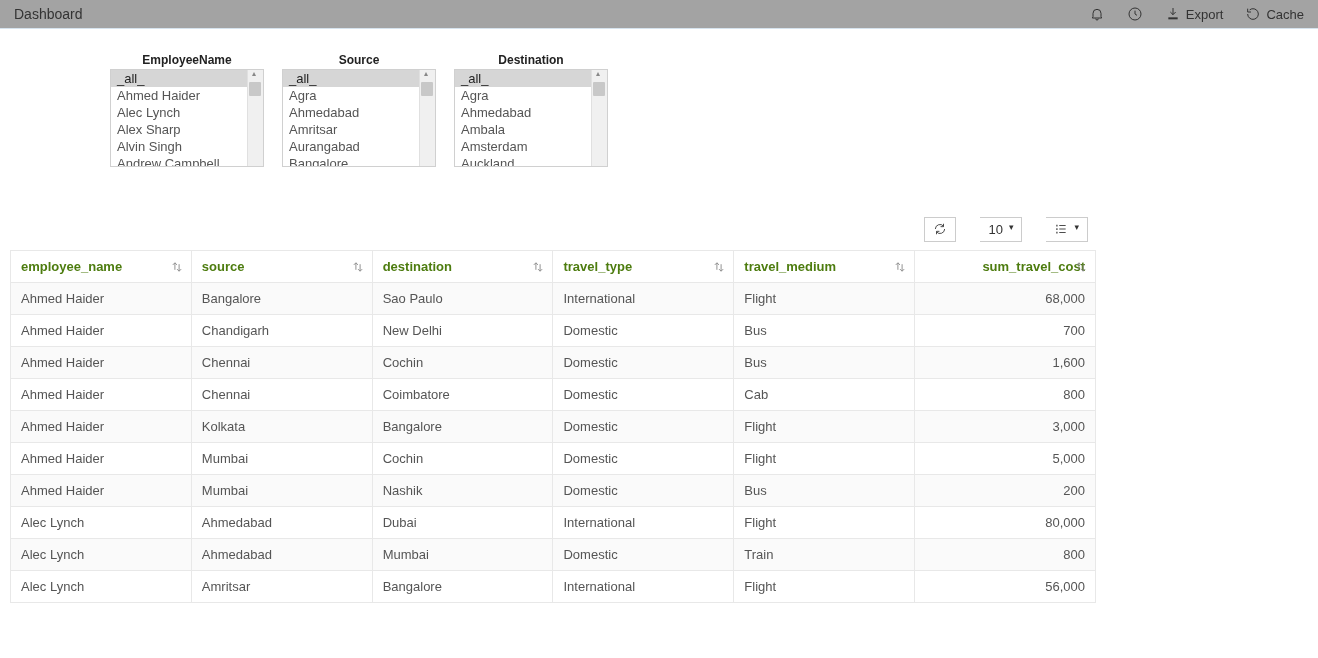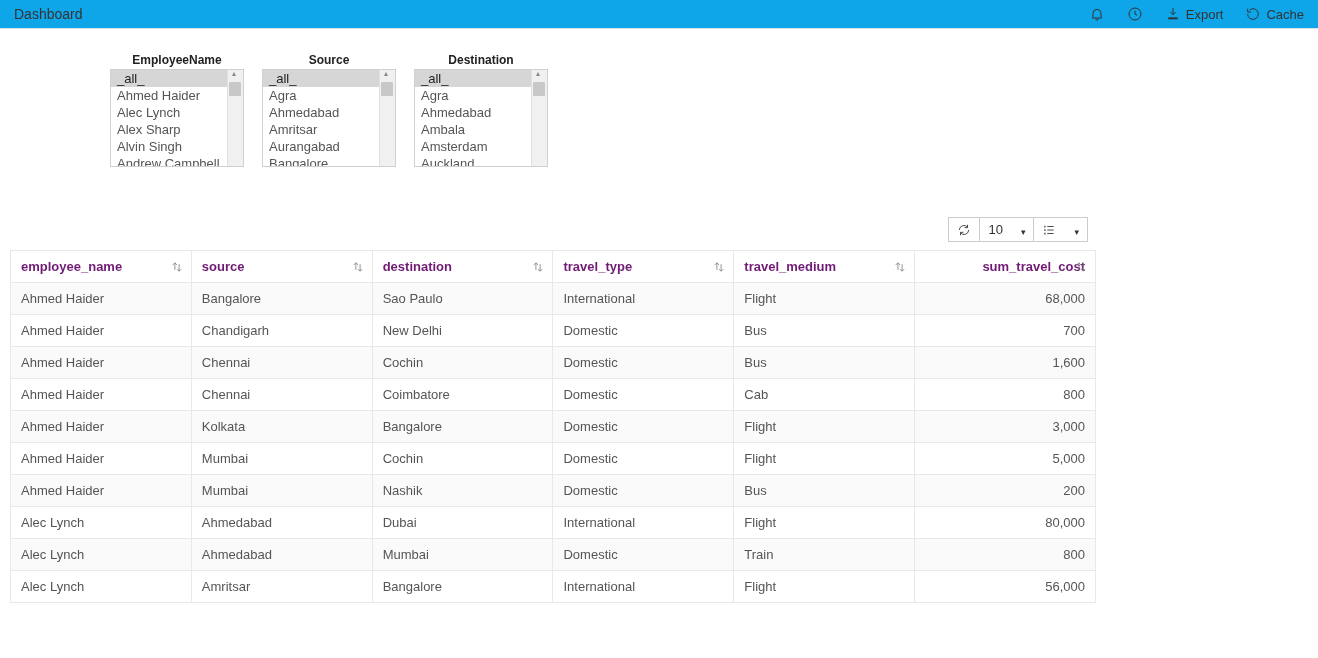--- a/index.html
+++ b/index.html
@@ -2,59 +2,59 @@
 <html><head>
 <meta charset="utf-8">
 <style>
 * { box-sizing: border-box; margin: 0; padding: 0; }
 body { font-family: "Segoe UI", Arial, sans-serif; font-size: 13px; color: #333; background: #fff; }
 
 .topbar {
   display: flex;
   align-items: center;
   justify-content: space-between;
-  background: #0ea5e9;
+  background: #a3a3a3;
   padding: 6px 14px;
   border-bottom: 1px solid #d6e3ee;
 }
 .topbar .title { font-size: 14px; color: #333; }
 .topbar .actions { display: flex; align-items: center; gap: 22px; }
 .action-item { display: inline-flex; align-items: center; gap: 5px; cursor: pointer; color: #333; }
 .icon-svg { width: 16px; height: 16px; stroke: #333; fill: none; stroke-width: 1.5; }
 
 .filters-row { display: flex; gap: 18px; padding: 24px 110px 10px; }
 .filter-block { display: flex; flex-direction: column; align-items: center; }
 .filter-label { font-size: 12px; font-weight: 600; color: #222; margin-bottom: 2px; }
 .listbox {
-  width: 134px; height: 98px; border: 1px solid #d0d0d0;
+  width: 154px; height: 98px; border: 1px solid #d0d0d0;
   background: #fff; overflow: hidden; position: relative;
 }
 .listbox .scroll-track { position: absolute; right: 0; top: 0; bottom: 0; width: 16px; background: #f0f0f0; border-left: 1px solid #e0e0e0; }
 .listbox .scroll-track::before { content:"▴"; position:absolute; top:-1px; left:4px; font-size:8px; color:#888; }
 .listbox .scroll-thumb { position: absolute; right: 2px; top: 12px; width: 12px; height: 14px; background: #c8c8c8; border-radius: 1px; }
 .listbox ul { list-style: none; padding: 0; margin: 0; }
 .listbox li { padding: 1px 6px; font-size: 13px; white-space: nowrap; color: #555; cursor: pointer; font-family: "Century Gothic","Segoe UI",Arial,sans-serif; }
 .listbox li.selected { background: #d6d6d6; color: #222; }
 
 .table-toolbar {
   display: flex; justify-content: flex-end; gap: 0; padding: 40px 230px 8px 10px;
 }
-.tb-btn { border: 1px solid #ccc; padding: 4px 8px; display: inline-flex; align-items: flex-end; gap: 16px; cursor: pointer; color: #333; font-size: 13px; }
+.tb-btn { border: 1px solid #ccc; padding: 4px 8px; display: inline-flex; align-items: flex-start; gap: 4px; cursor: pointer; color: #333; font-size: 13px; margin-left: 24px; }
 .tb-btn + .tb-btn { border-left: none; }
 .small-icon { width: 14px; height: 14px; stroke: #333; fill: none; stroke-width: 1.5; }
 .caret { font-size: 9px; color: #333; margin-left: 2px; }
 
 .data-table {
   width: 1086px; margin: 0 10px; border-collapse: collapse; border: 1px solid #e0e0e0; table-layout: fixed;
 }
 .data-table th, .data-table td {
   border: 1px solid #e8e8e8; padding: 8px 10px; text-align: left; font-size: 13px;
   font-family: "Century Gothic","Segoe UI",Arial,sans-serif; color: #555;
 }
-.data-table th { background: #fff; font-weight: 600; color: #701a75; position: relative; }
+.data-table th { background: #fff; font-weight: 600; color: #4d7c0f; position: relative; }
 .data-table td.num, .data-table th.num { text-align: right; }
 .data-table tbody tr:nth-child(odd) td { background: #fafafa; }
 .data-table tbody tr:nth-child(even) td { background: #fff; }
 .sort-icon { position: absolute; right: 8px; top: 50%; transform: translateY(-50%); width: 12px; height: 14px; stroke:#888; fill:none; stroke-width:1.3; }
 </style>
 </head>
 <body>
 
 <div class="topbar">
   <div class="title">Dashboard</div>

